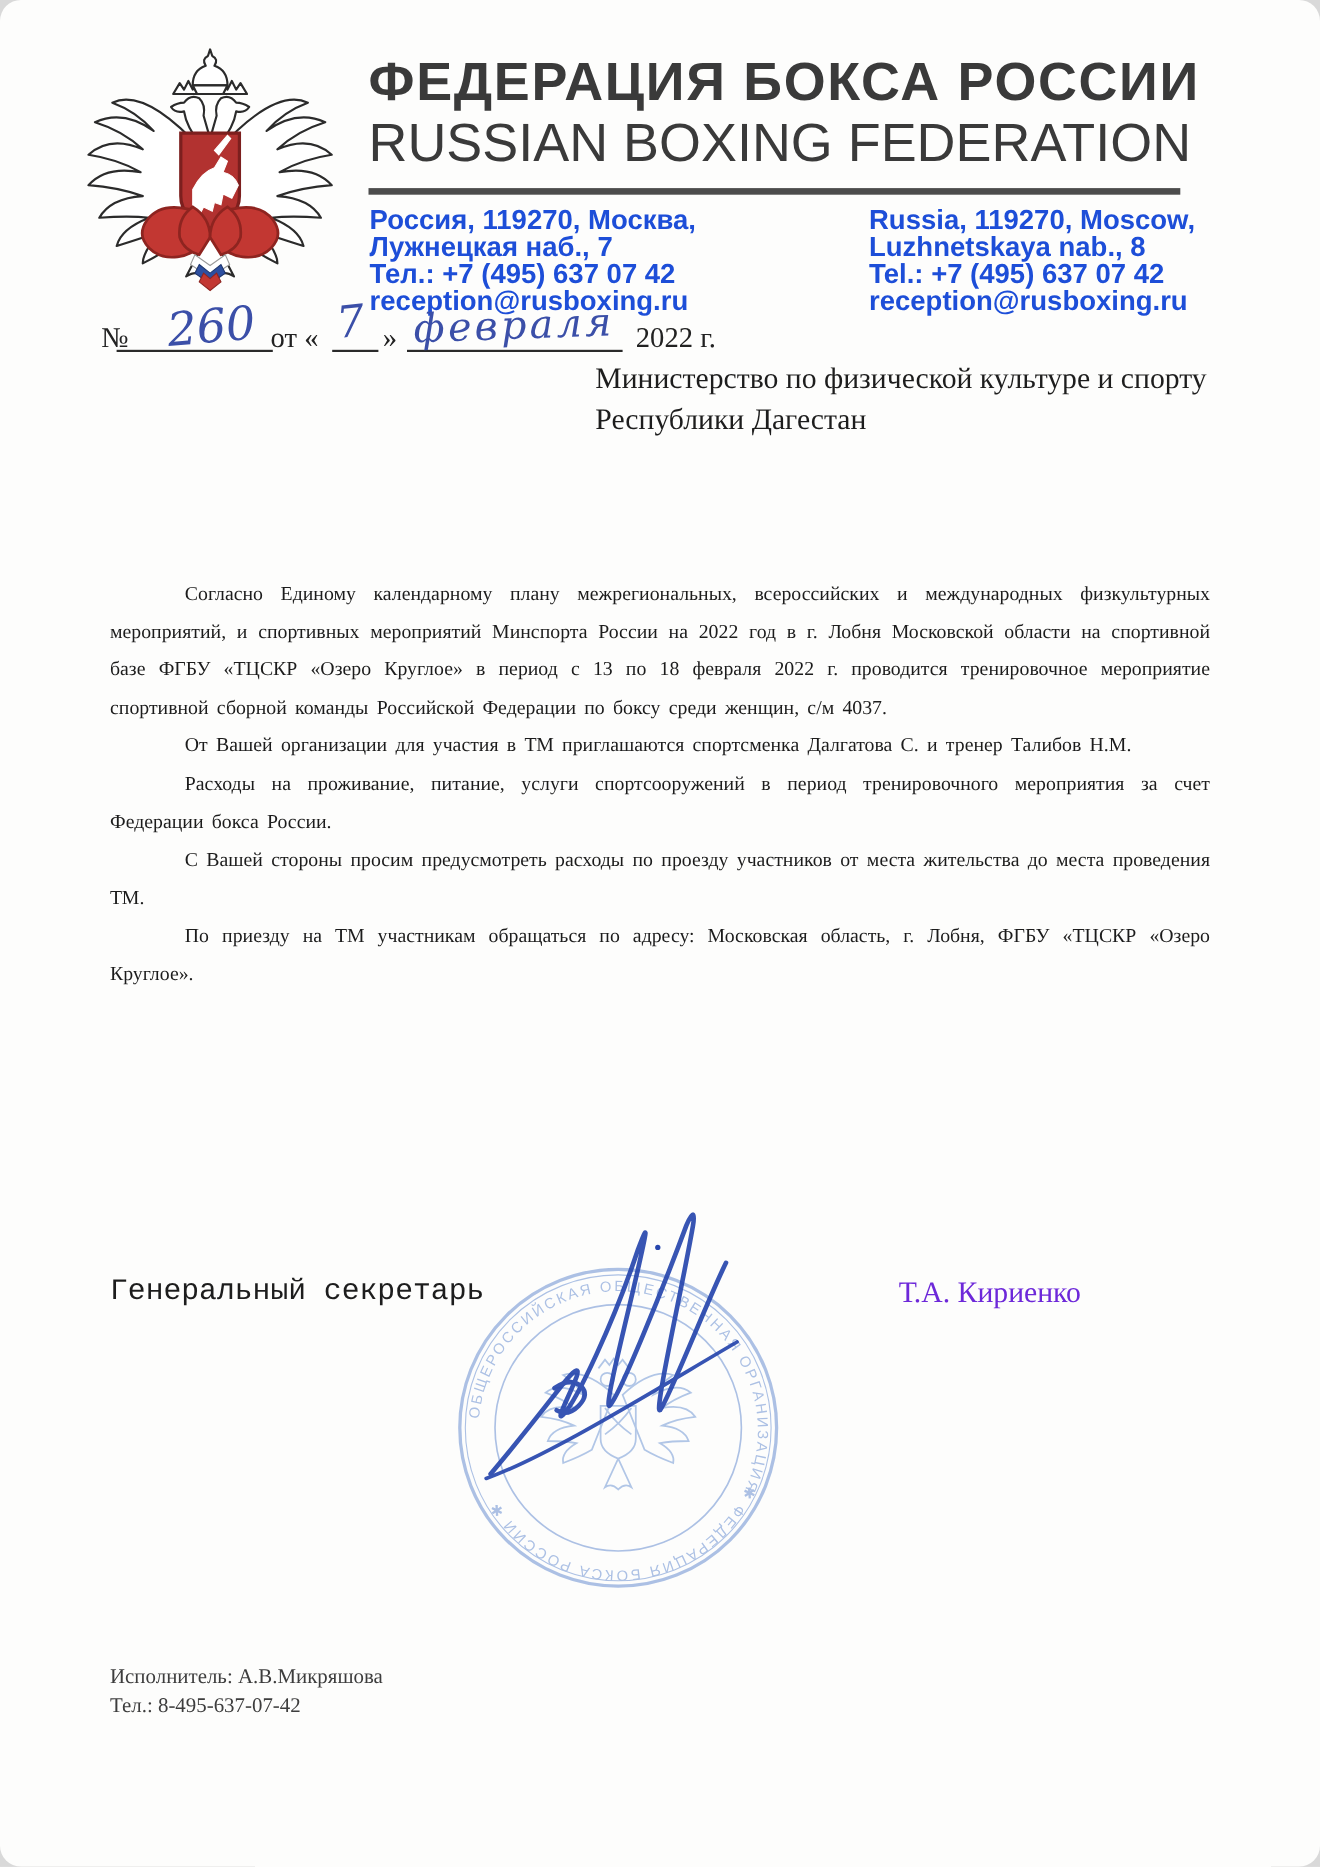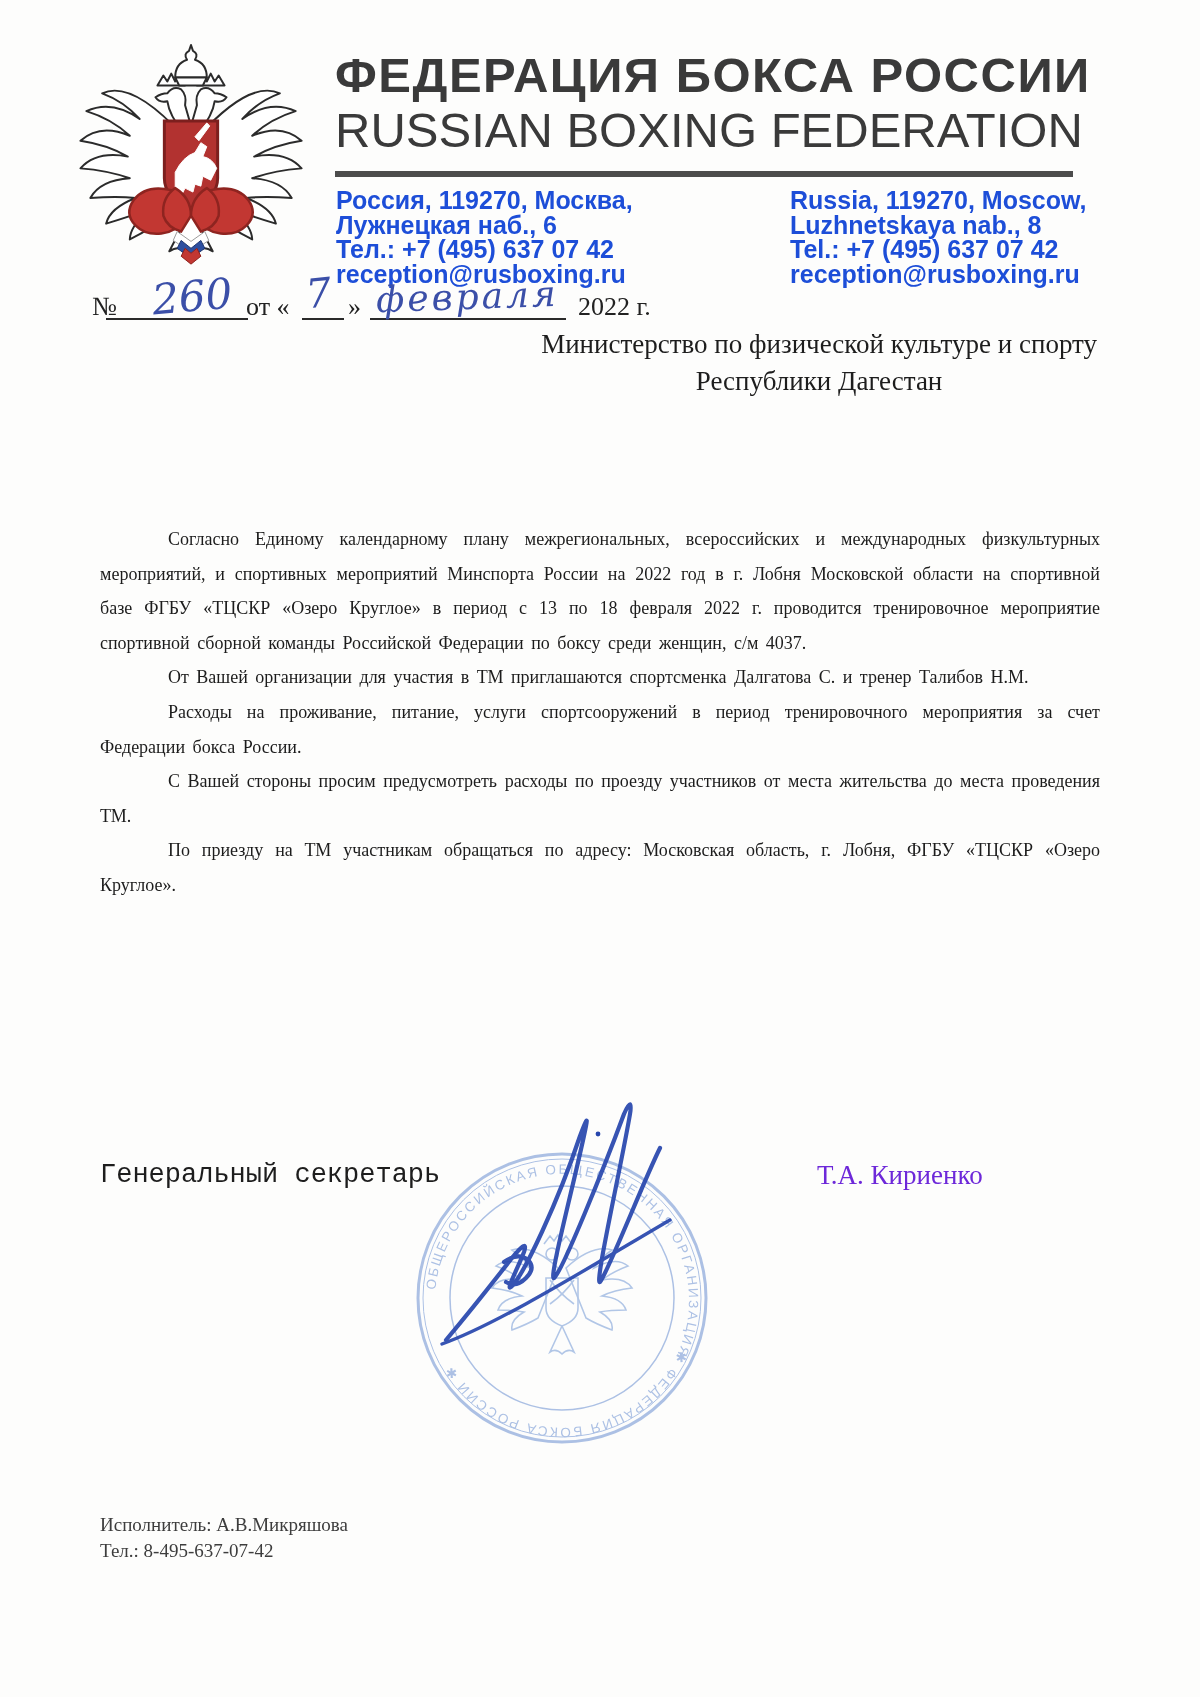--- a/index.html
+++ b/index.html
@@ -1,19 +1,19 @@
 <!DOCTYPE html>
 <html><head>
 <meta charset="utf-8">
 <style>
   html,body{margin:0;padding:0;background:#d9d9d9;}
   .page{
     position:relative;width:1200px;height:1697px;background:#fdfdfc;
     margin:0 auto;overflow:hidden;
-    font-family:"Liberation Serif", serif;color:#1f1f1f;
+    font-family:"Liberation Serif", serif;color:#1f1f1f;border-radius:19px;
   }
   
   .emblem{position:absolute;left:72px;top:42px;width:238px;height:232px;}
   .head-block{position:absolute;left:335px;top:48px;width:740px;}
   .title-ru{
     font-family:"Liberation Sans", sans-serif;font-weight:700;
     font-size:49px;letter-spacing:1.5px;color:#3a3a3a;line-height:1.12;
     white-space:nowrap;
   }
   .title-en{
@@ -28,21 +28,21 @@
   .addr-en{left:790px;}
   
   .refline{position:absolute;left:0;top:0;width:1200px;height:0;font-size:26px;}
   .refline .lbl{position:absolute;color:#222;}
   .uline{position:absolute;border-bottom:2px solid #2a2a2a;height:1px;}
   .hand{
     position:absolute;color:#3b4fa8;font-style:italic;
     font-family:"DejaVu Serif", serif;white-space:nowrap;
   }
   
-  .addressee{position:absolute;right:103px;top:326px;text-align:center;
+  .addressee{position:absolute;right:103px;top:326px;text-align:left;
     font-size:27px;line-height:37px;color:#1d1d1d;}
   
   .body-text{position:absolute;left:100px;top:522px;width:1000px;
     font-size:18px;line-height:34.6px;text-align:justify;color:#1c1c1c;
     word-spacing:3px;}
   .body-text p{margin:0;text-indent:68px;}
   
   .sig-title{position:absolute;left:100px;top:1160px;font-size:27px;color:#1d1d1d;font-family:Liberation Mono, monospace;}
   .sig-name{position:absolute;left:817px;top:1160px;font-size:27px;color:#6d28d9;}
   .stamp{position:absolute;left:412px;top:1148px;width:300px;height:300px;opacity:.62;}
@@ -96,21 +96,21 @@
   </svg>
 
   <div class="head-block">
     <div class="title-ru">ФЕДЕРАЦИЯ БОКСА РОССИИ</div>
     <div class="title-en">RUSSIAN BOXING FEDERATION</div>
   </div>
   <div class="head-rule"></div>
 
   <div class="addr addr-ru">
     <div>Россия, 119270, Москва,</div>
-    <div>Лужнецкая наб., 6</div>
+    <div>Лужнецкая наб., 7</div>
     <div>Тел.: +7 (495) 637 07 42</div>
     <div>reception@rusboxing.ru</div>
   </div>
   <div class="addr addr-en">
     <div>Russia, 119270, Moscow,</div>
     <div>Luzhnetskaya nab., 8</div>
     <div>Tel.: +7 (495) 637 07 42</div>
     <div>reception@rusboxing.ru</div>
   </div>
 

